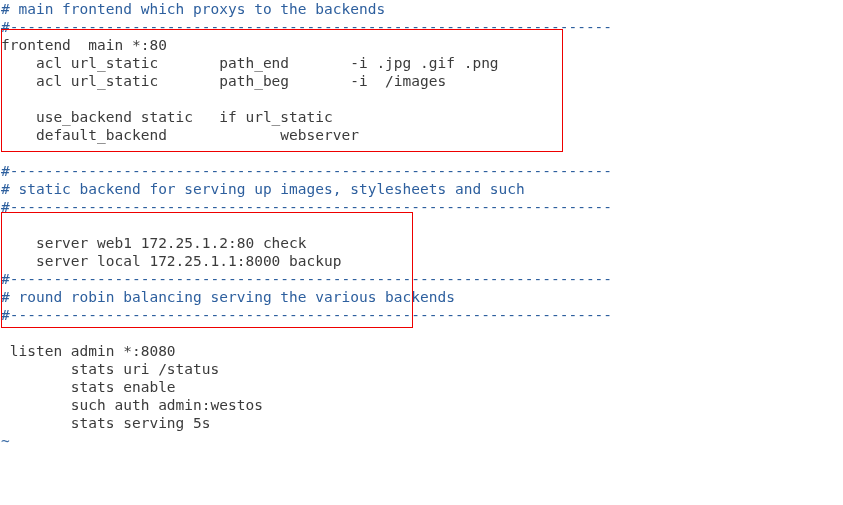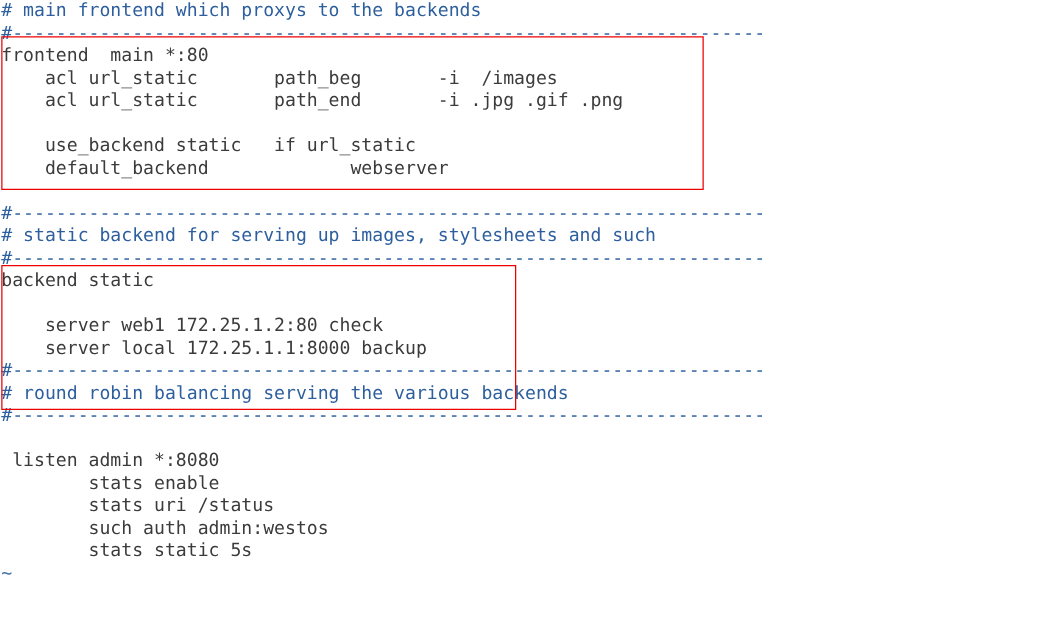--- a/index.html
+++ b/index.html
@@ -65,41 +65,40 @@
 </style>
 </head>
 <body>
 
 <div id="screen">
 
   <div class="code-layer">
     <div class="line comment"># main frontend which proxys to the backends</div>
     <div class="line comment">#---------------------------------------------------------------------</div>
     <div class="line">frontend  main *:80</div>
+    <div class="line">    acl url_static       path_end       -i .jpg .gif .png</div>
     <div class="line">    acl url_static       path_beg       -i  /images</div>
-    <div class="line">    acl url_static       path_end       -i .jpg .gif .png</div>
     <div class="line"></div>
     <div class="line">    use_backend static   if url_static</div>
     <div class="line">    default_backend             webserver</div>
     <div class="line"></div>
     <div class="line comment">#---------------------------------------------------------------------</div>
     <div class="line comment"># static backend for serving up images, stylesheets and such</div>
     <div class="line comment">#---------------------------------------------------------------------</div>
-    <div class="line">backend static</div>
     <div class="line"></div>
     <div class="line">    server web1 172.25.1.2:80 check</div>
     <div class="line">    server local 172.25.1.1:8000 backup</div>
     <div class="line comment">#---------------------------------------------------------------------</div>
     <div class="line comment"># round robin balancing serving the various backends</div>
     <div class="line comment">#---------------------------------------------------------------------</div>
     <div class="line"></div>
     <div class="line"> listen admin *:8080</div>
+    <div class="line">        stats uri /status</div>
     <div class="line">        stats enable</div>
-    <div class="line">        stats uri /status</div>
     <div class="line">        such auth admin:westos</div>
-    <div class="line">        stats static 5s</div>
+    <div class="line">        stats serving 5s</div>
     <div class="line tilde">~</div>
   </div>
 
   <div class="box" id="box-frontend"></div>
   <div class="box" id="box-backends"></div>
 
 </div>
 
 </body></html>

